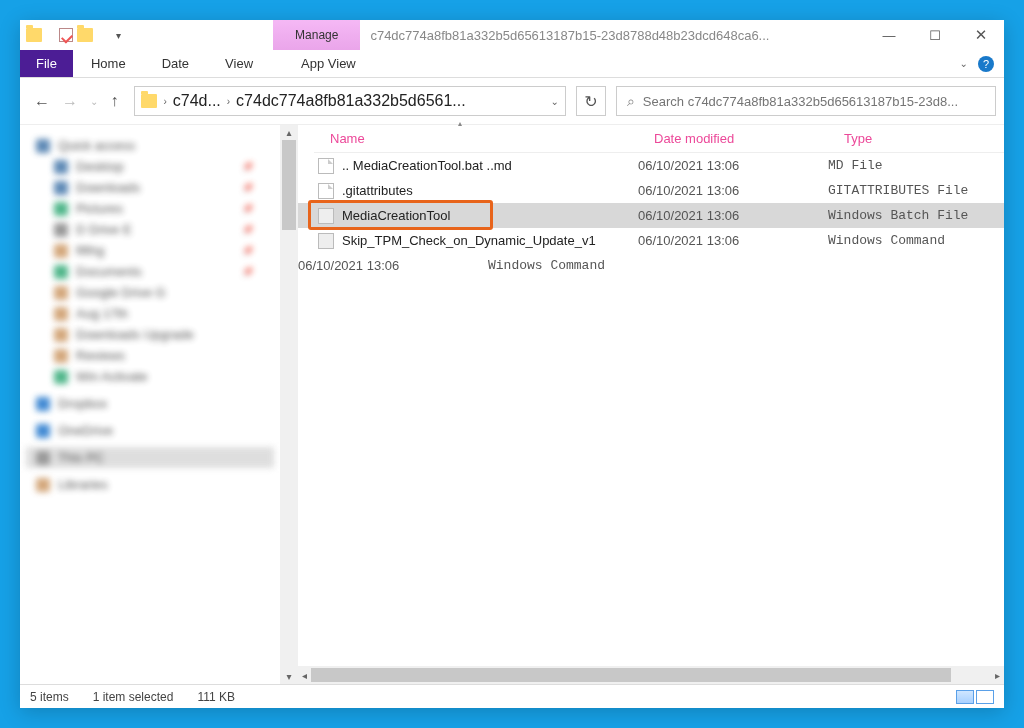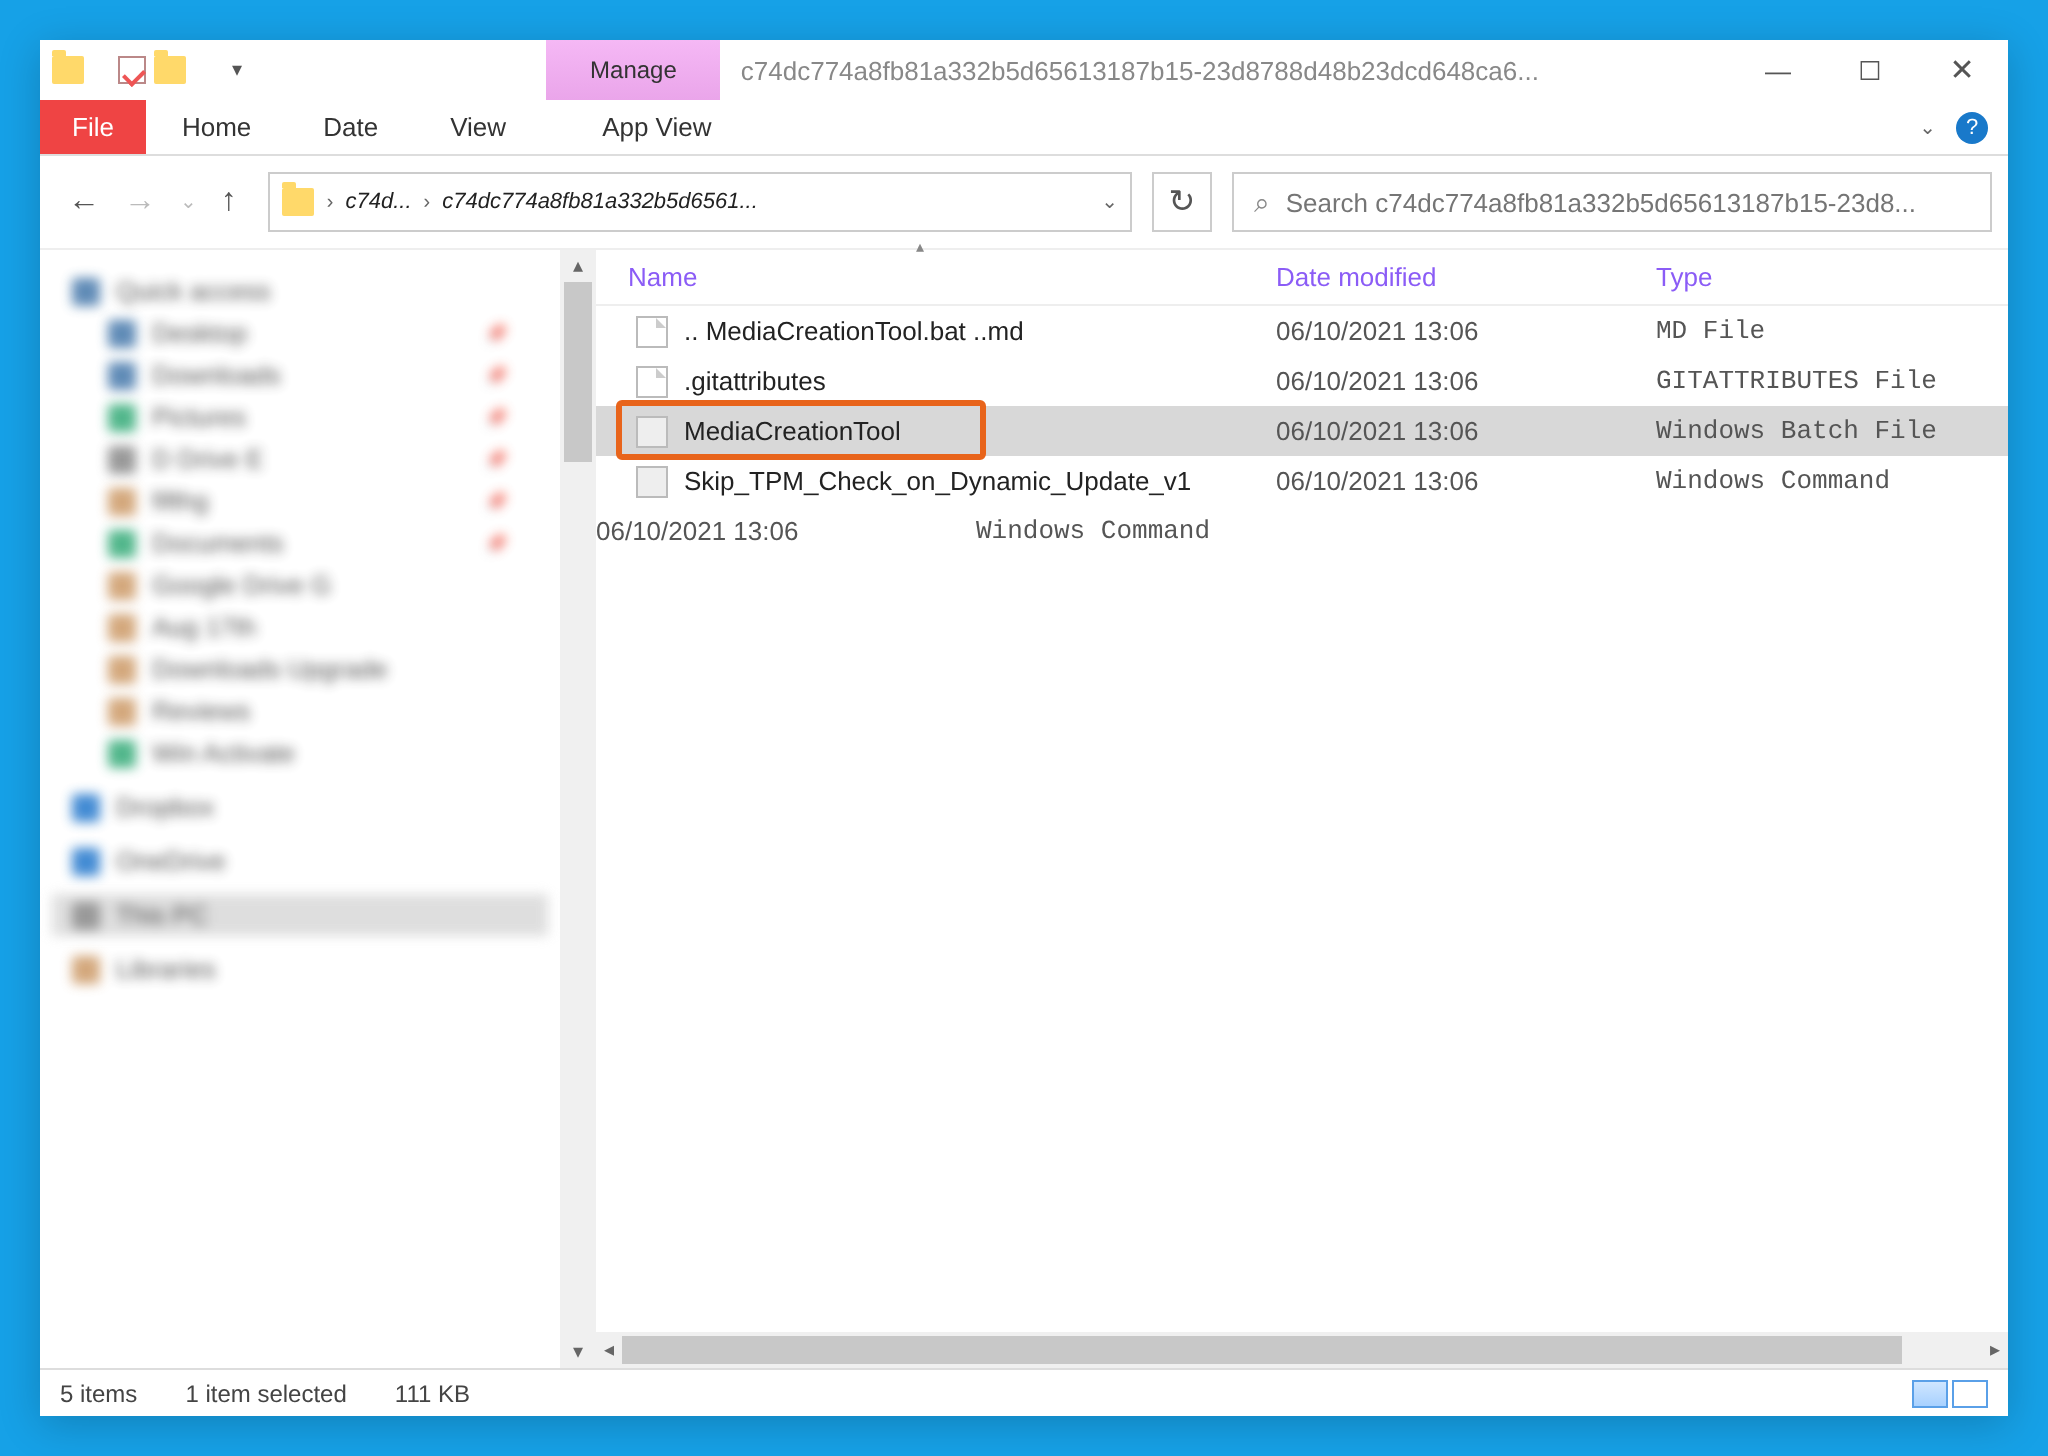--- a/index.html
+++ b/index.html
@@ -17,53 +17,53 @@
   .dropdown-mark { color:#555; font-size:10px; padding:0 6px;}
 
   .manage-tab { background:#f1a8f1; background:linear-gradient(#f5b8f5,#eaa5ea); padding:4px 22px; font-size:12px; color:#333; display:flex; align-items:center;}
   .title-text { flex:1; padding:0 10px; color:#888; font-size:13px; display:flex; align-items:center; overflow:hidden; white-space:nowrap;}
   .win-controls { display:flex; }
   .win-btn { width:46px; display:flex; align-items:center; justify-content:center; color:#555; font-size:13px;}
   .win-btn.close { font-size:15px; }
 
   
   .ribbon { display:flex; align-items:center; height:28px; border-bottom:1px solid #ddd; position:relative;}
-  .file-tab { background:#ef4444; color:#fff; padding:0 16px; height:100%; display:flex; align-items:center; font-size:13px;}
+  .file-tab { background:#4c1d95; color:#fff; padding:0 16px; height:100%; display:flex; align-items:center; font-size:13px;}
   .rtab { padding:0 18px; height:100%; display:flex; align-items:center; font-size:13px; color:#333;}
   .ribbon-spacer {flex:1;}
   .help-icon { width:16px;height:16px;border-radius:50%;background:#1979ca;color:#fff;font-size:11px;display:flex;align-items:center;justify-content:center;margin-right:10px;}
   .expand-ch{color:#666;font-size:10px;margin-right:10px;}
 
   
   .navrow { display:flex; align-items:center; gap:10px; padding:8px 8px; }
   .nav-arrows { display:flex; align-items:center; gap:12px; padding:0 6px; color:#555;}
   .nav-arrows span.disabled{color:#bbb;}
   .arrow { font-size:16px; }
   .addrbar { flex:1; display:flex; align-items:center; border:1px solid #ccc; height:30px; padding:0 6px; gap:6px;}
-  .crumb { font-size:11px; color:#222;font-style:italic;}
+  .crumb { font-size:16px; color:#222;}
   .crumb-sep{color:#666;font-size:10px;}
   .refresh-box{border:1px solid #ccc;height:30px;width:30px;display:flex;align-items:center;justify-content:center;color:#555;}
   .searchbox{width:380px;border:1px solid #ccc;height:30px;display:flex;align-items:center;padding:0 10px;gap:8px;color:#999;}
   .searchbox input{border:none;outline:none;flex:1;font-size:13px;color:#555;}
   .search-ico{color:#888;font-size:14px;}
 
   
   .body { flex:1; display:flex; min-height:0; border-top:1px solid #eee;}
   .sidebar { width:260px; background:#fff; padding:10px 6px; overflow:hidden; position:relative; filter: blur(0); }
   .sidebar .item{display:flex;align-items:center;gap:8px;padding:3px 10px;font-size:13px;color:#333;position:relative;}
   .sidebar .item .pin{position:absolute;right:20px;color:#888;font-size:11px;}
   .sidebar .bullet{width:14px;height:14px;border-radius:2px;}
   .sb-blur{filter:blur(3px);opacity:0.85;}
   .sidebar .item.selected{background:#d9d9d9;}
   .vscroll{width:18px;background:#f0f0f0;display:flex;flex-direction:column;align-items:center;justify-content:space-between;padding:2px 0;}
   .vscroll .arr{color:#666;font-size:10px;}
   .vscroll .thumb{width:14px;height:90px;background:#c8c8c8;margin-top:2px;}
 
   .main { flex:1; display:flex; flex-direction:column; min-width:0;}
-  .cols { display:flex; border-bottom:1px solid #eee; font-size:13px; color:#8b5cf6; padding:6px 0;}
+  .cols { display:flex; border-bottom:1px solid #eee; font-size:13px; color:#ec4899; padding:6px 0;margin-left:16px;}
   .col-name{width:340px;padding-left:16px;}
   .col-date{width:190px;}
   .col-type{flex:1;}
 
   .files{flex:1;overflow:hidden;}
   .row{display:flex;align-items:center;font-size:13px;color:#222;height:25px;}
   .row .cell-name{width:340px;padding-left:20px;display:flex;align-items:center;gap:8px;}
   .row .cell-date{width:190px;color:#555;}
   .row .cell-type{flex:1;color:#555;font-family:Liberation Mono, monospace;}
   .row.selected{background:#d8d8d8;}

